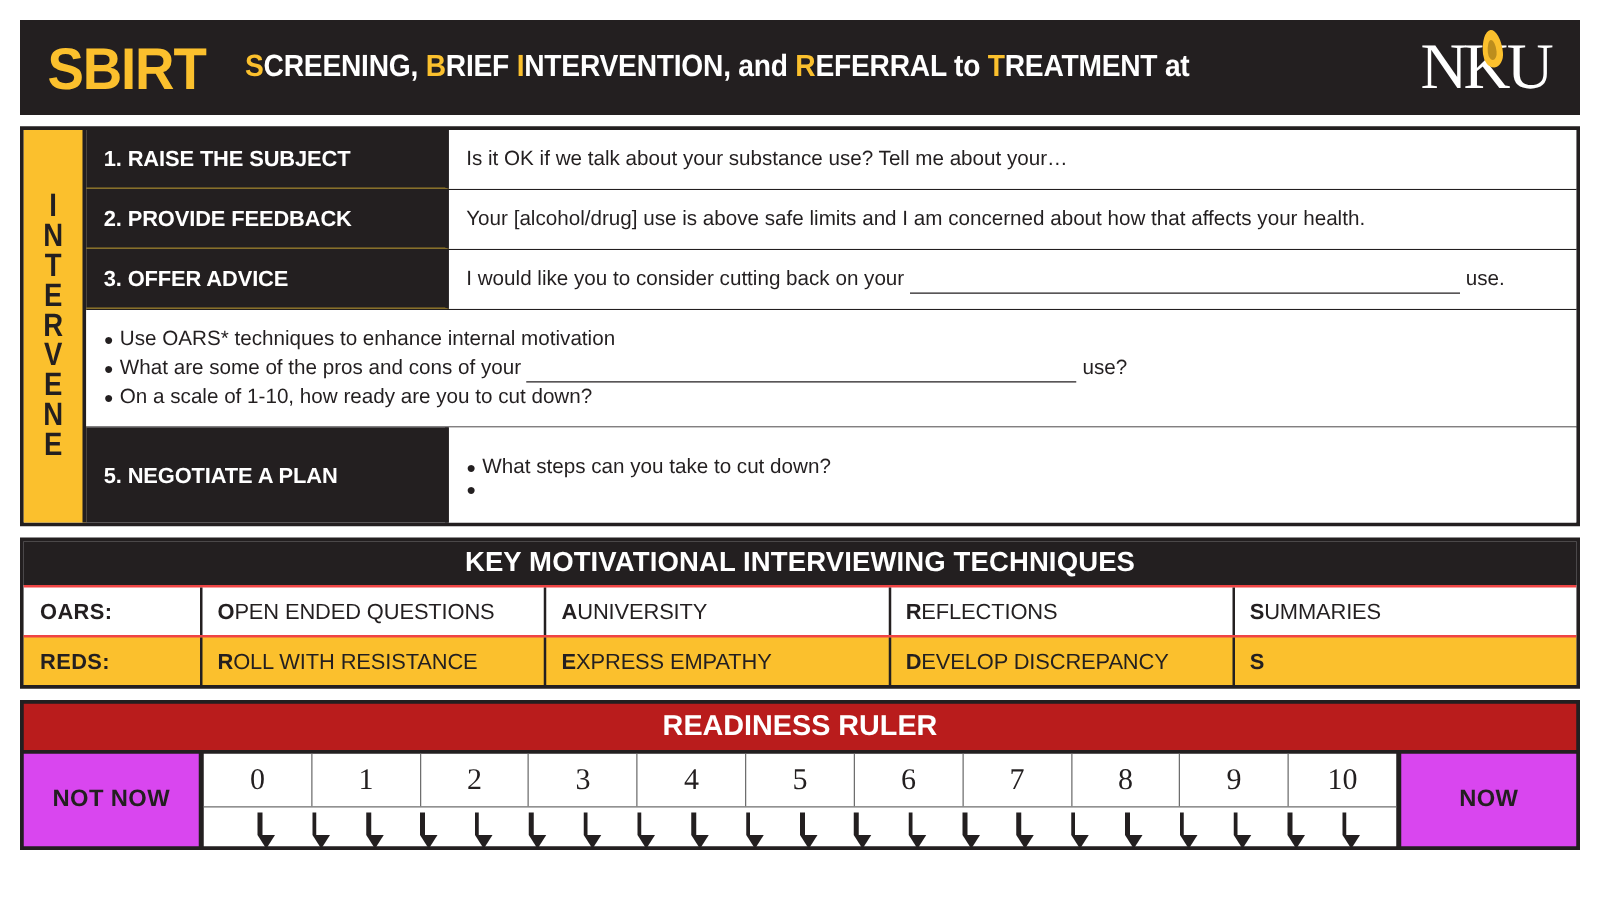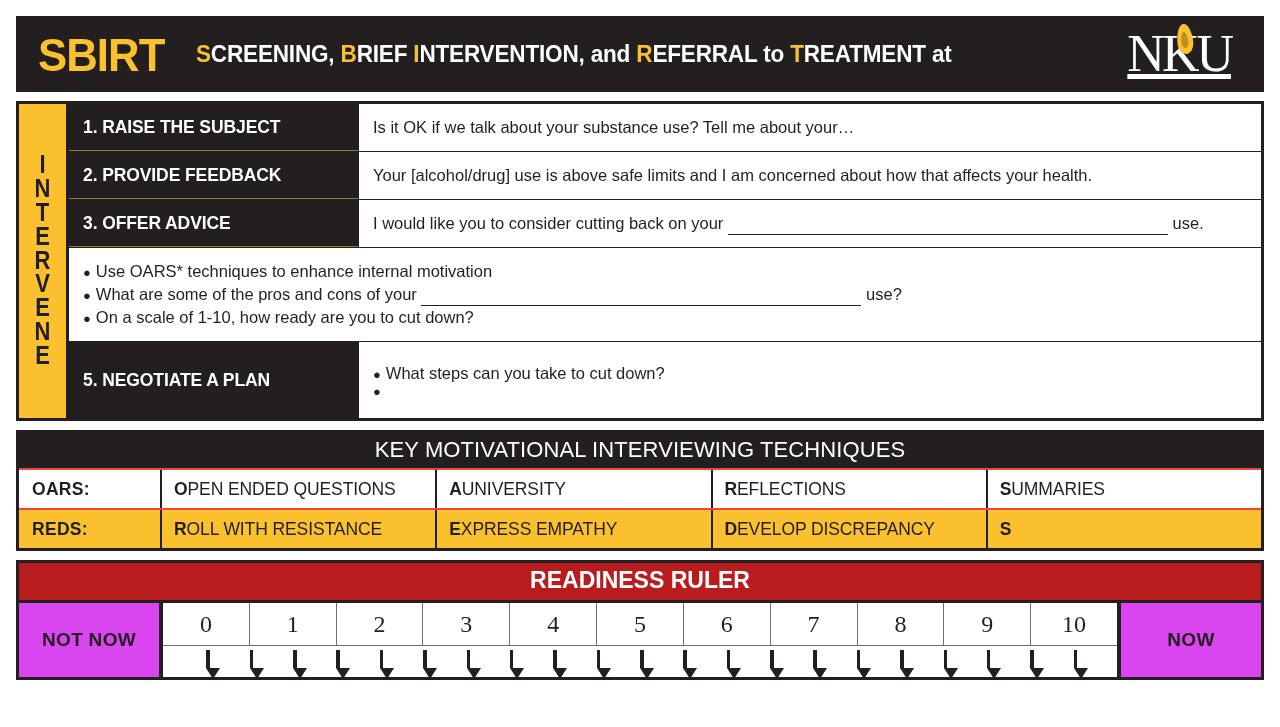--- a/index.html
+++ b/index.html
@@ -19,21 +19,21 @@
     background: #ffffff;
     padding: 16px;
   }
 
   
   .header {
     height: 76px;
     background: #231F20;
     display: flex;
     align-items: center;
-    padding: 0 23px 0 22px;
+    padding: 0 14px 0 22px;
     text-align: right;
   }
   .sbirt-logo {
     color: #FBC02D;
     font-size: 47px;
     font-weight: bold;
     letter-spacing: -1px;
     line-height: 1;
     transform: scaleX(0.93);
     transform-origin: left center;
@@ -59,21 +59,20 @@
     padding-right: 10px;
   }
   .nku-mark {
     position: relative;
     color: #ffffff;
     font-family: "Liberation Serif", serif;
     font-size: 52px;
     line-height: 1;
     letter-spacing: -3px;
     white-space: nowrap;
-    text-decoration: underline;
   }
   .nku-flame {
     position: absolute;
     left: 50px;
     top: -4px;
     width: 16px;
     height: 30px;
     background: #FBC02D;
     border-radius: 50% 50% 50% 50% / 62% 62% 38% 38%;
     transform: rotate(-6deg);
@@ -189,21 +188,21 @@
   
   .mi {
     margin-top: 9px;
     border: 3px solid #231F20;
   }
   .mi-title {
     background: #231F20;
     color: #ffffff;
     text-align: center;
     font-size: 22px;
-    font-weight: normal;
+    font-weight: bold;
     letter-spacing: 0.1px;
     padding: 6px 0 7px;
     line-height: 1;
   }
   .mi-row {
     display: flex;
     height: 40px;
     border-top: 2px solid #ef4444;
   }
   .mi-row.oars { background: #ffffff; }

